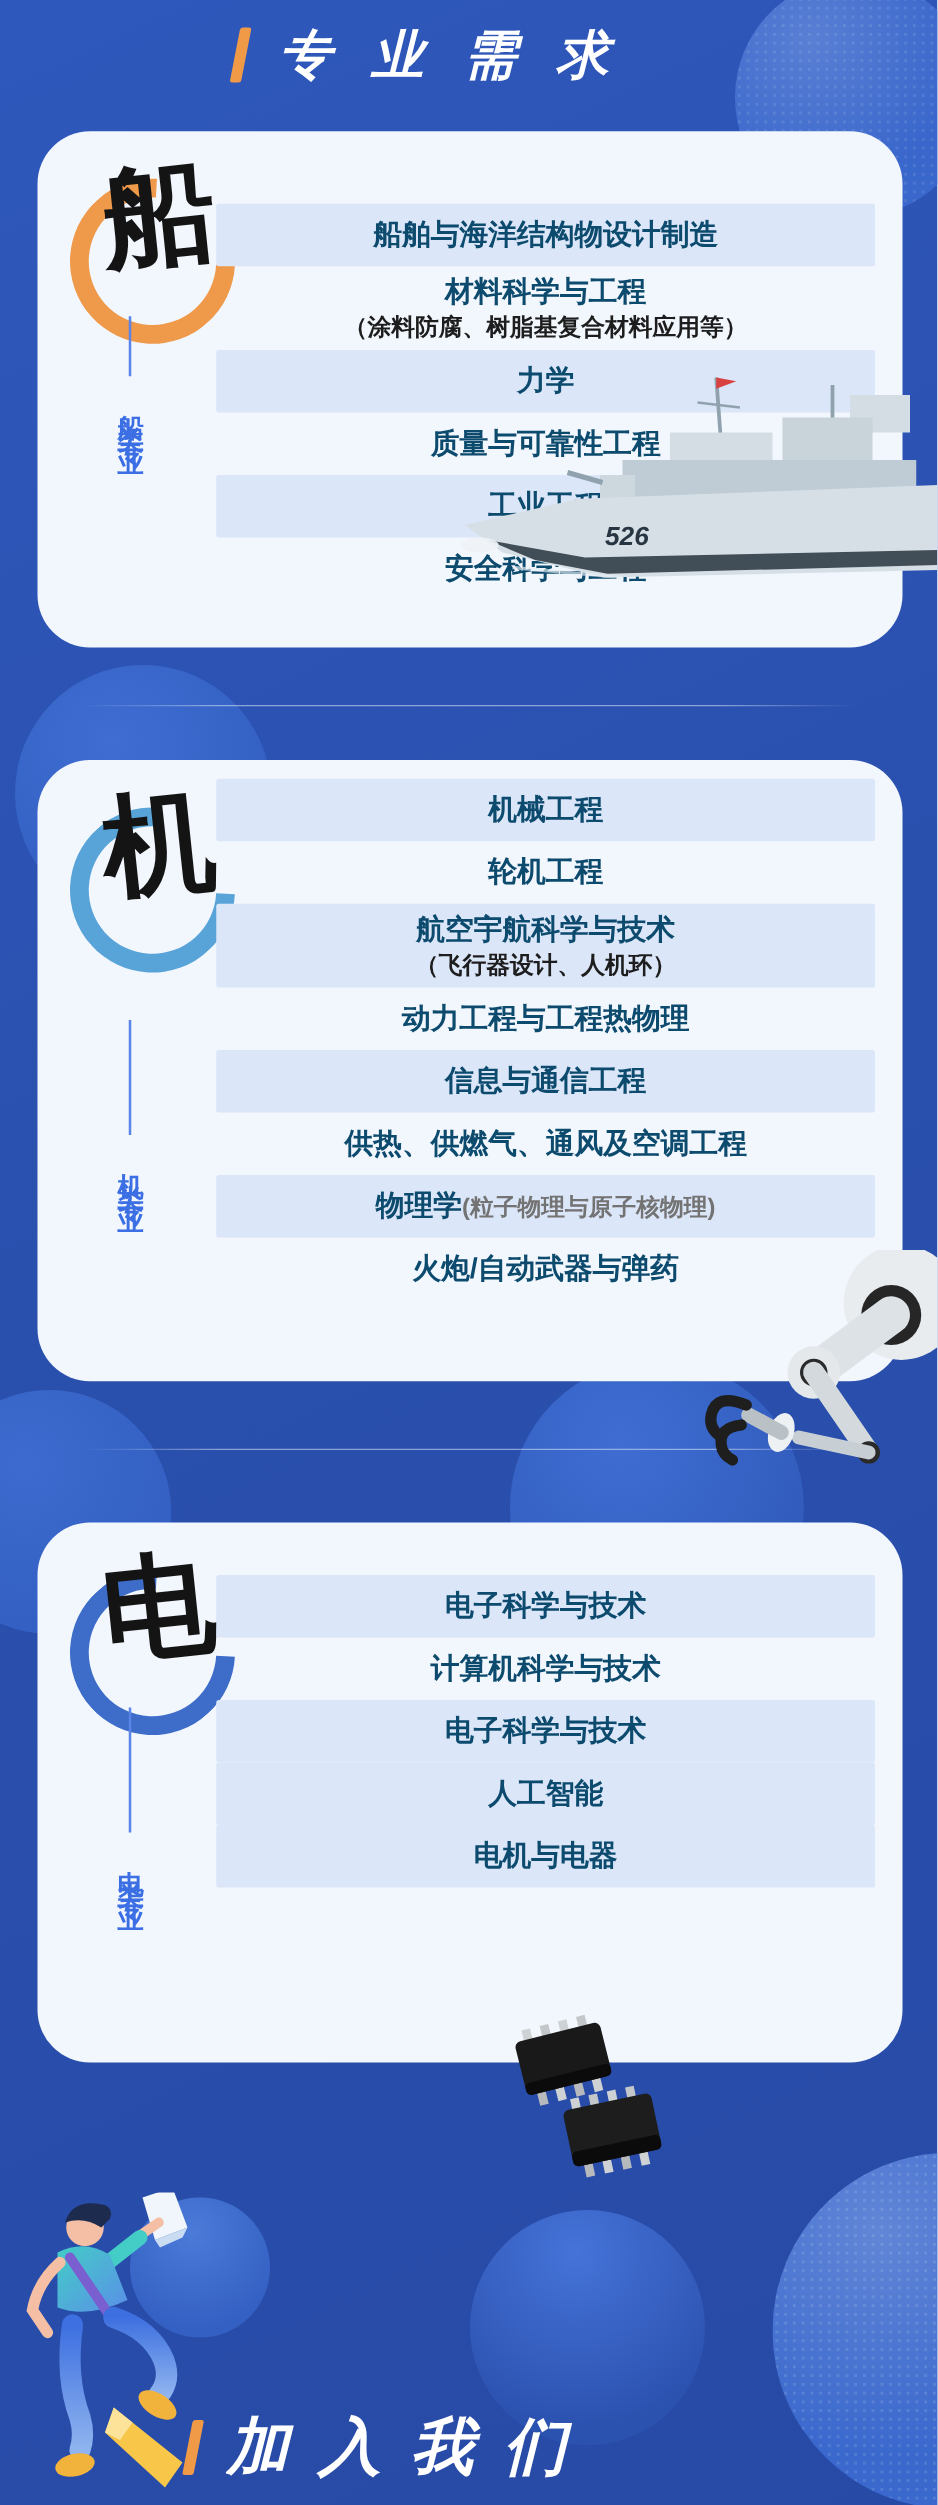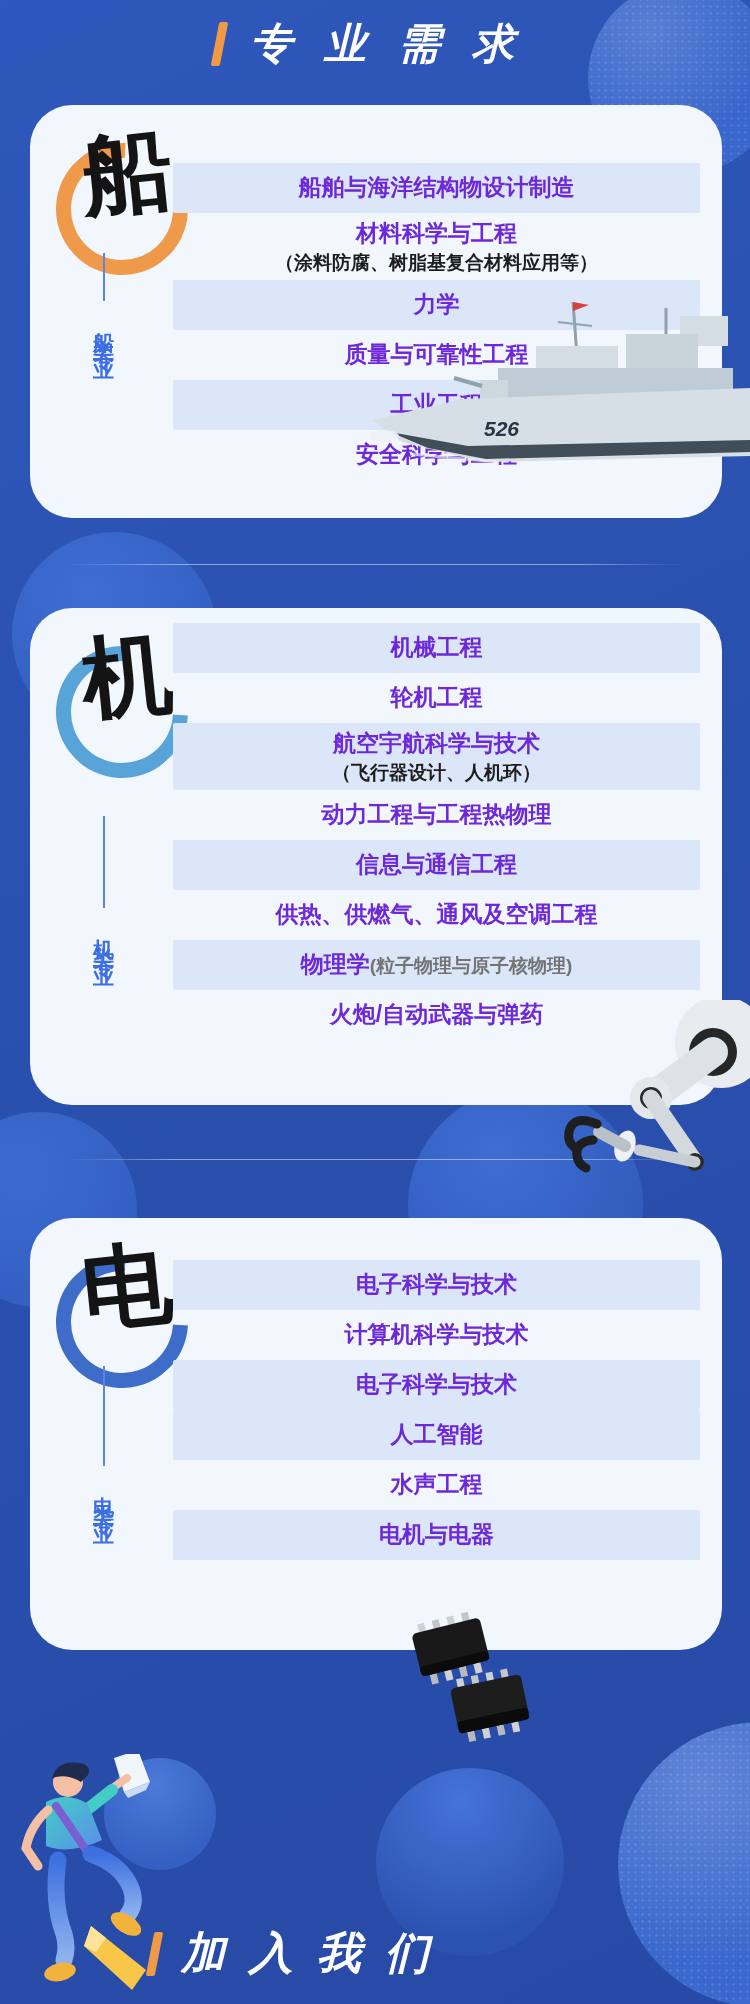--- a/index.html
+++ b/index.html
@@ -24,26 +24,26 @@
       background-size:7px 7px,100% 100%;}
   .c6{left:376px;top:1768px;width:188px;height:188px;background:radial-gradient(circle at 45% 18%,#4573d8,#2c52b0 75%);}
   .c7{left:104px;top:1758px;width:112px;height:112px;background:radial-gradient(circle at 45% 25%,#4b7ad9,#3360c2 75%);}
 
   .divider{position:absolute;left:66px;width:618px;height:1px;z-index:0;
     background:linear-gradient(90deg,rgba(220,232,250,0),rgba(220,232,250,.55) 18%,rgba(220,232,250,.55) 82%,rgba(220,232,250,0));}
   .d1{top:564px;} .d2{top:1159px;}
 
   
   .title-group{position:absolute;display:flex;align-items:center;z-index:3;}
-  .hdr{top:16px;left:215px;gap:26px;}
+  .hdr{top:16px;left:188px;gap:26px;}
   .ftr{top:1924px;left:150px;gap:22px;}
   .accent-bar{width:9px;height:44px;background:#F09A47;transform:skewX(-11deg);border-radius:2px;flex:none;}
   .big-title{color:#ffffff;font-weight:bold;font-style:italic;white-space:nowrap;}
   .hdr .big-title{font-size:42px;letter-spacing:32px;}
-  .ftr .big-title{font-size:44px;letter-spacing:24px;}
+  .ftr .big-title{font-size:50px;letter-spacing:24px;}
 
   
   .card{position:absolute;left:30px;width:692px;background:#F2F6FD;border-radius:42px;z-index:1;}
   .card-ship{top:105px;height:413px;}
   .card-machine{top:608px;height:497px;}
   .card-electric{top:1218px;height:432px;}
 
   .badge{position:absolute;left:18px;top:22px;width:165px;height:165px;}
   .brush-ring{position:absolute;left:8px;top:16px;width:102px;height:102px;border-radius:50%;
     border:15px solid #EF923B;border-top-color:transparent;transform:rotate(48deg);opacity:.92;}
@@ -62,21 +62,21 @@
   .card-electric .side{top:148px;} .card-electric .vline{height:100px;}
 
   .rows{margin:0 22px 0 143px;position:relative;}
   .card-ship .rows{padding-top:58px;}
   .card-machine .rows{padding-top:15px;}
   .card-electric .rows{padding-top:42px;}
   .row{min-height:50px;box-sizing:border-box;padding:4px 6px;display:flex;flex-direction:column;
     justify-content:center;align-items:center;text-align:center;}
   .row.highlight{background:#DBE6F8;border-radius:2px;}
   .row-main{line-height:1.45;}
-  .row-text{font-size:23px;font-weight:600;color:#6d28d9;}
+  .row-text{font-size:23px;font-weight:600;color:#0c4a6e;}
   .row-note-inline{font-size:19px;font-weight:600;color:#737373;}
   .row-note{font-size:19px;font-weight:600;color:#1d1d1d;line-height:1.3;margin-top:1px;}
 
   .deco-img{position:absolute;z-index:2;}
   .ship-img{left:368px;top:296px;width:382px;height:196px;}
   .robot-img{left:547px;top:1000px;width:205px;height:190px;}
   .chips-img{left:398px;top:1606px;width:148px;height:140px;}
   .person-img{left:-4px;top:1754px;width:215px;height:250px;}
 </style>
 </head>
@@ -234,24 +234,20 @@
         <div class="row">
           <div class="row-main"><span class="row-text">计算机科学与技术</span></div>
 
         </div>
         <div class="row highlight">
           <div class="row-main"><span class="row-text">电子科学与技术</span></div>
 
         </div>
         <div class="row highlight">
           <div class="row-main"><span class="row-text">人工智能</span></div>
-
-        </div>
-        <div class="row">
-          <div class="row-main"><span class="row-text">水声工程</span></div>
 
         </div>
         <div class="row highlight">
           <div class="row-main"><span class="row-text">电机与电器</span></div>
 
         </div>
       </div>
   </div>
 
   <svg class="deco-img chips-img" viewBox="0 0 148 140">

